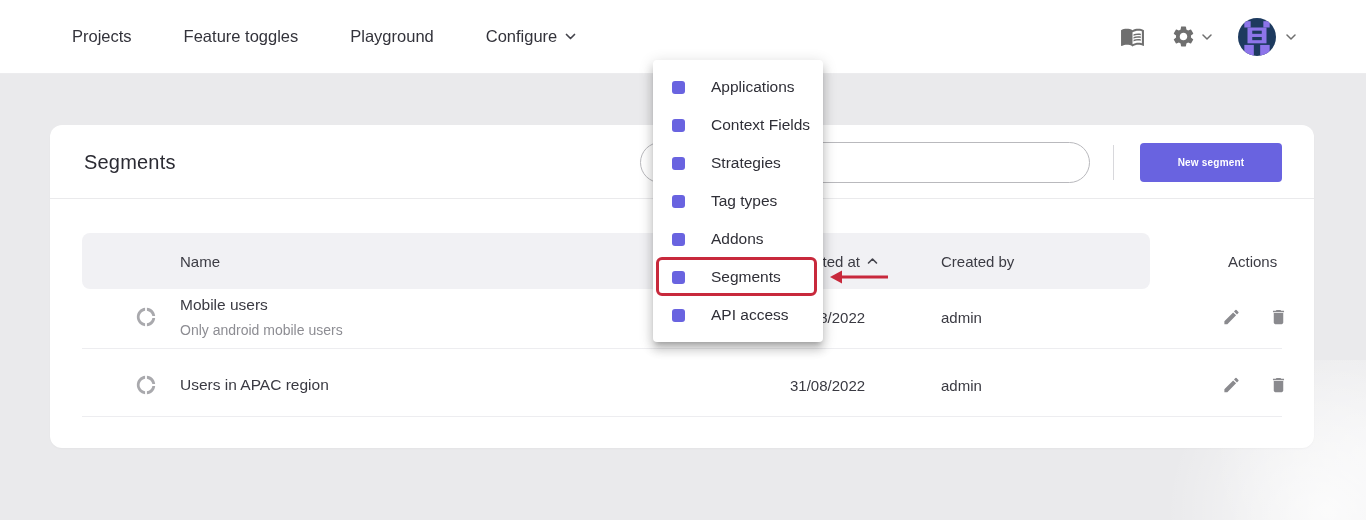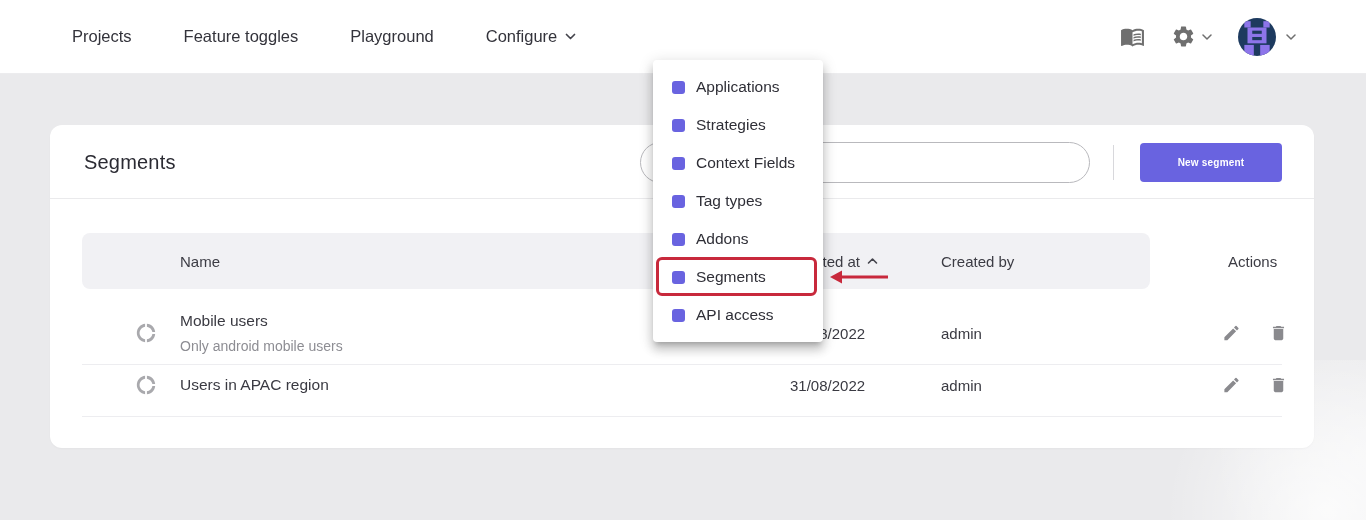--- a/index.html
+++ b/index.html
@@ -68,42 +68,42 @@
     background:#f1f1f4; border-radius:8px;
   }
   .col-name      { position:absolute; left:98px;  top:50%; transform:translateY(-50%); font-size:15px; color:#3c3c44; }
   .col-createdat { position:absolute; left:708px; top:50%; transform:translateY(-50%); font-size:15px; color:#3c3c44; display:flex; align-items:center; gap:7px; cursor:pointer; }
   .col-createdby { position:absolute; left:859px; top:50%; transform:translateY(-50%); font-size:15px; color:#3c3c44; }
   .col-actions   { position:absolute; left:1146px;top:50%; transform:translateY(-50%); font-size:15px; color:#3c3c44; }
   .trow {
     position:absolute; left:32px; width:1200px; height:64px;
     border-bottom:1px solid #ededf0;
   }
-  .trow.r0 { top:176px; }
+  .trow.r0 { top:160px; }
   .trow.r1 { top:228px; }
   .seg-icon { position:absolute; left:53px; top:50%; transform:translateY(-50%); color:#a9a9ad; display:flex; }
   .cell-name { position:absolute; left:98px; top:50%; transform:translateY(-50%); }
   .name-title { font-size:15.5px; color:#3a3a42; }
   .name-desc { font-size:14px; color:#8d8d93; margin-top:8px; }
   .cell-date { position:absolute; left:708px; top:50%; transform:translateY(-50%); font-size:15px; color:#3a3a42; }
   .cell-user { position:absolute; left:859px; top:50%; transform:translateY(-50%); font-size:15px; color:#3a3a42; }
   .row-actions { position:absolute; left:1140px; top:50%; transform:translateY(-50%); display:flex; gap:28px; }
   .action-ic { color:#8a8a8e; cursor:pointer; display:flex; }
 
   
   .menu {
     position:absolute; left:653px; top:60px; width:170px;
     background:#ffffff; border-radius:4px; padding:8px 0; z-index:10;
     box-shadow:0 5px 5px -3px rgba(0,0,0,.2), 0 8px 10px 1px rgba(0,0,0,.14), 0 3px 14px 2px rgba(0,0,0,.12);
   }
   .menu-item {
     height:38px; display:flex; align-items:center; padding-left:19px; cursor:pointer;
   }
   .menu-bullet { width:13px; height:13px; border-radius:3px; background:#6963e0; flex:0 0 auto; }
-  .menu-label { margin-left:11px; font-size:15.5px; color:#2f2f37; white-space:nowrap; }
+  .menu-label { margin-left:26px; font-size:15.5px; color:#2f2f37; white-space:nowrap; }
 
   
   .annot-box {
     position:absolute; left:656px; top:257px; width:161px; height:39px;
     border:3px solid #c8293c; border-radius:6px; z-index:20; pointer-events:none;
   }
   .annot-arrow { position:absolute; left:828px; top:269px; z-index:20; pointer-events:none; }
 </style>
 </head>
 <body>
@@ -238,25 +238,25 @@
   </div>
 </main>
 
 <div class="menu">
   <div class="menu-item">
     <span class="menu-bullet"></span>
     <span class="menu-label">Applications</span>
   </div>
   <div class="menu-item">
     <span class="menu-bullet"></span>
+    <span class="menu-label">Context Fields</span>
+  </div>
+  <div class="menu-item">
+    <span class="menu-bullet"></span>
     <span class="menu-label">Strategies</span>
-  </div>
-  <div class="menu-item">
-    <span class="menu-bullet"></span>
-    <span class="menu-label">Context Fields</span>
   </div>
   <div class="menu-item">
     <span class="menu-bullet"></span>
     <span class="menu-label">Tag types</span>
   </div>
   <div class="menu-item">
     <span class="menu-bullet"></span>
     <span class="menu-label">Addons</span>
   </div>
   <div class="menu-item">

